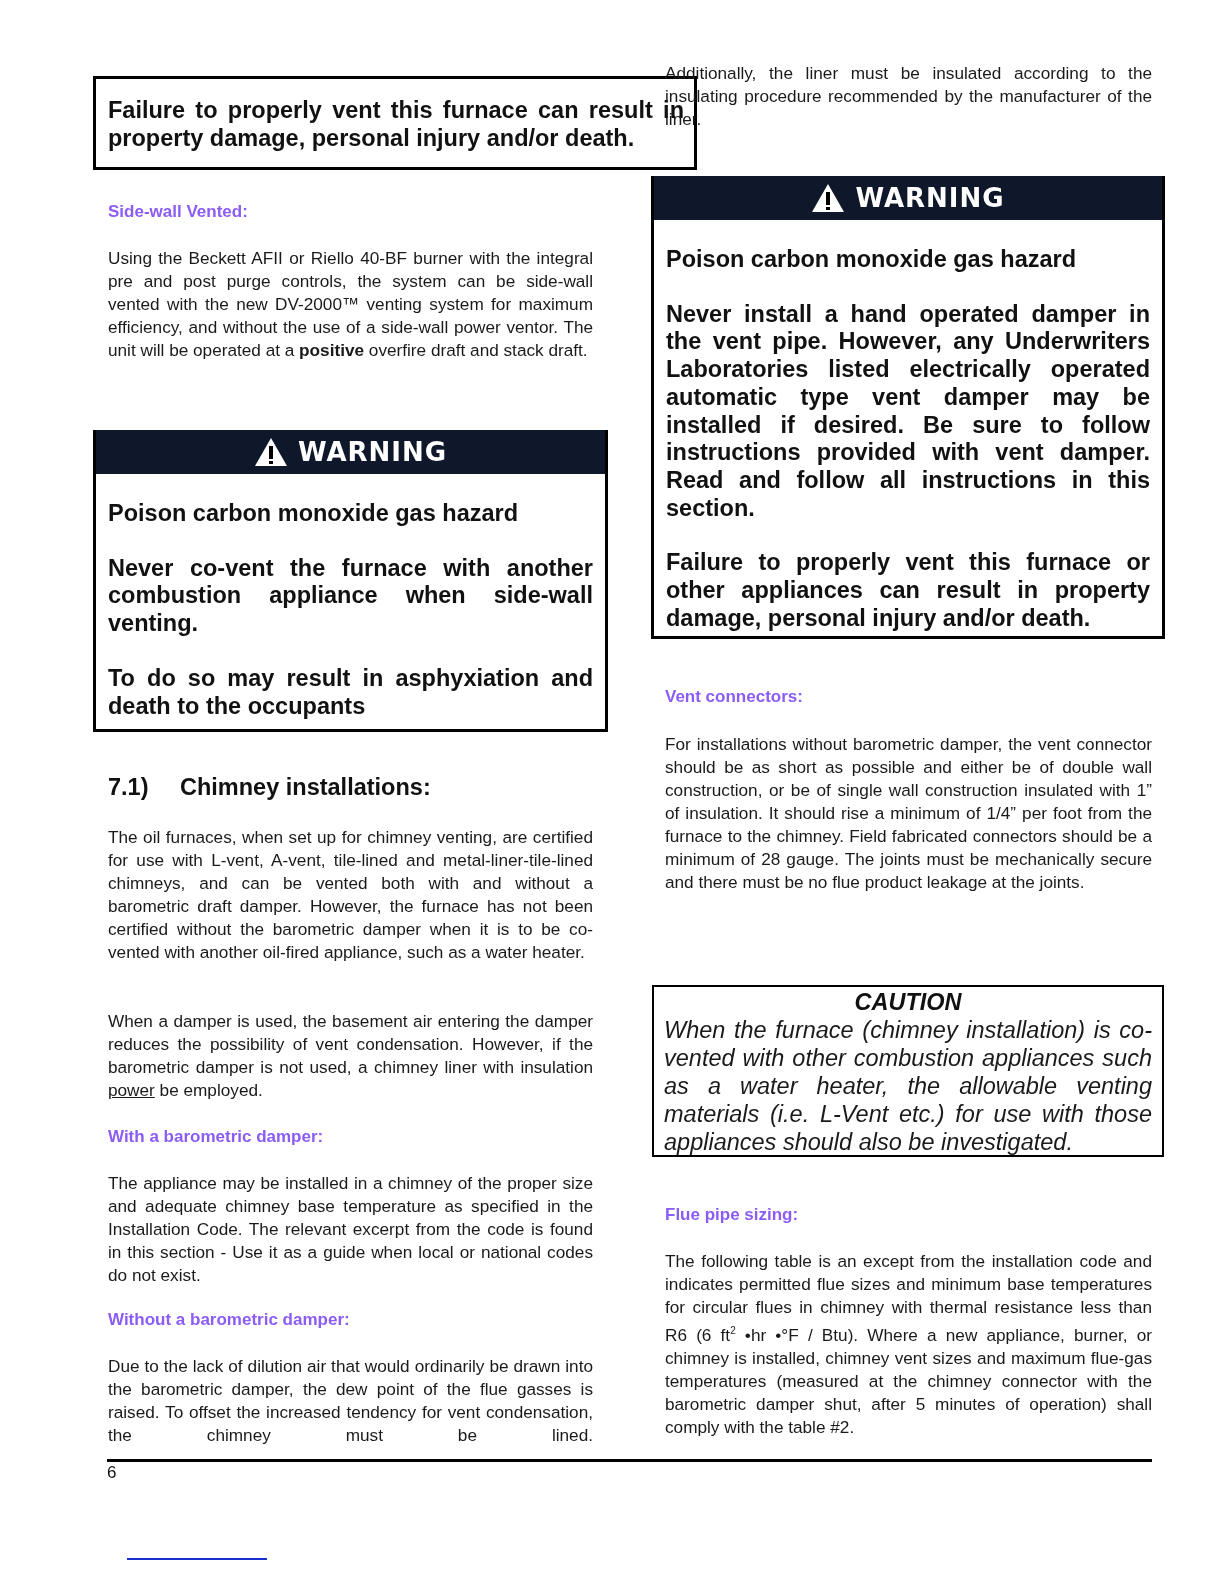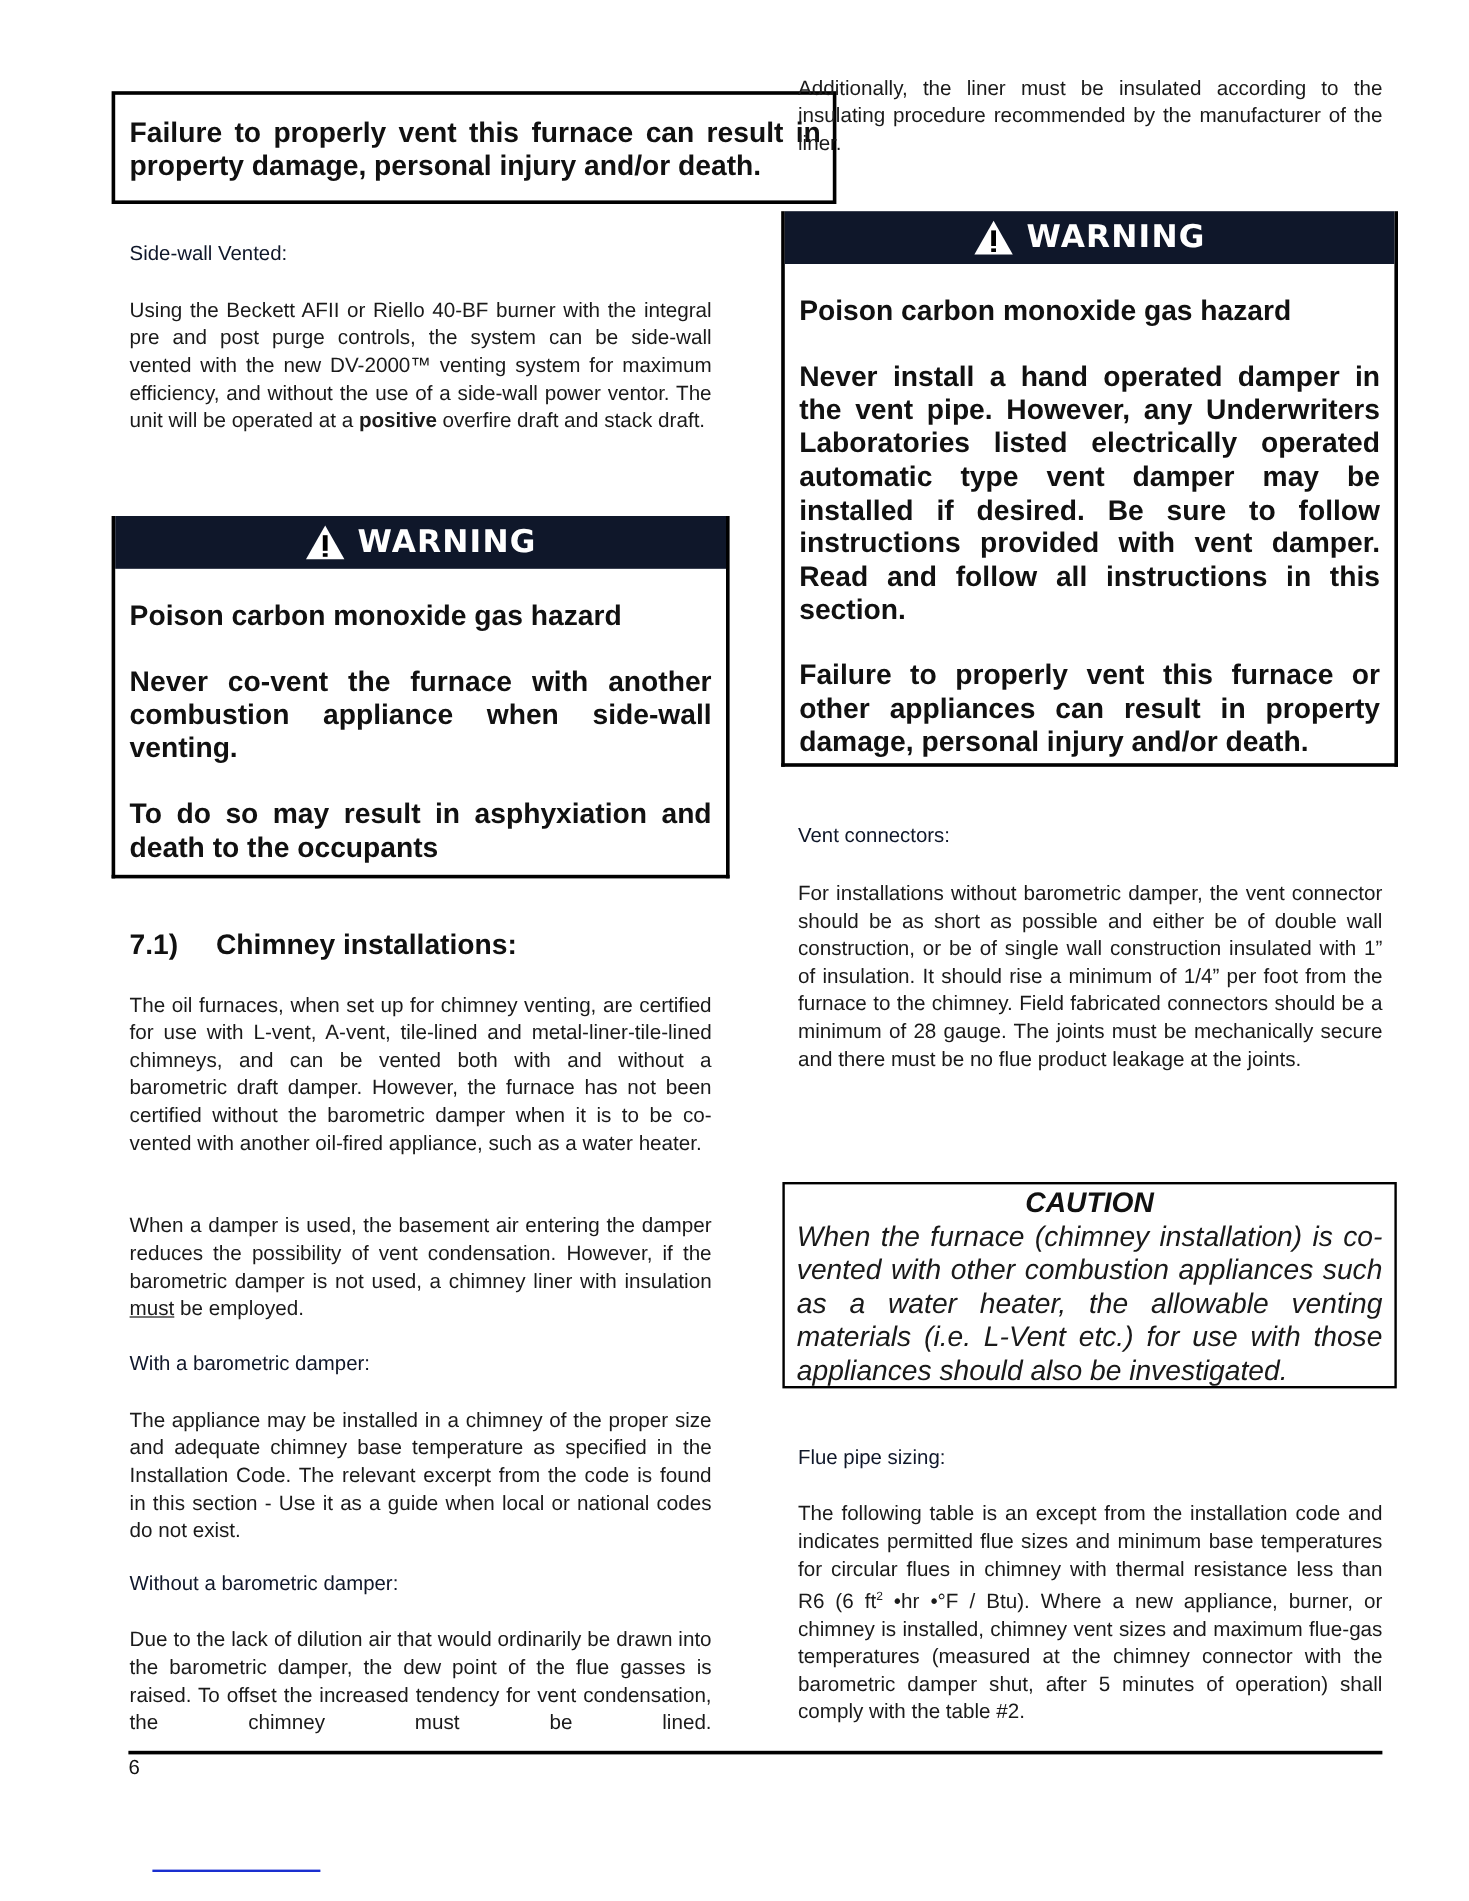--- a/index.html
+++ b/index.html
@@ -1,19 +1,19 @@
 <!DOCTYPE html>
 <html><head>
 <meta charset="utf-8">
 <style>
   html, body { margin: 0; padding: 0; background: #ffffff; }
   body { width: 1224px; height: 1584px; position: relative; font-family: "Liberation Sans", sans-serif; color: #111; overflow: hidden; }
   .abs { position: absolute; }
   .body-text { font-size: 17.2px; line-height: 23px; text-align: justify; color: #1a1a1a; margin: 0; }
-  .subhead { font-size: 17px; font-weight: normal; margin: 0; color: #0f172a; }
+  .subhead { font-size: 17px; font-weight: bold; margin: 0; color: #8b5cf6; }
   .boxed { border: 3px solid #000; box-sizing: border-box; }
   .box-bold { font-weight: bold; font-size: 23.5px; line-height: 28px; text-align: justify; margin: 0; }
   .warn-head { background: #0f172a; color: #fff; height: 44px; display: flex; align-items: center; justify-content: center; }
   .warn-title { font-family: "DejaVu Sans", sans-serif; font-weight: 900; font-size: 26px; letter-spacing: 1px; margin-left: 10px; }
   .warn-body { padding: 14px 12px 6px 12px; }
   .warn-body p { margin: 0 0 27px 0; font-weight: bold; font-size: 23.5px; line-height: 27.7px; text-align: justify; }
   .warn-body p:last-child { margin-bottom: 0; }
   .section-title { font-size: 23.5px; font-weight: bold; margin: 0; }
   .caution-title { font-weight: bold; font-size: 23.5px; text-align: center; line-height: 28px; margin: 0; }
   .caution-body { font-size: 23.5px; line-height: 28px; text-align: justify; margin: 0; color: #1a1a1a; }
@@ -50,21 +50,21 @@
   </div>
 </div>
 
 <div class="abs" style="left:108px; top:774px; display:flex;">
   <span class="section-title" style="width:72px;">7.1)</span>
   <span class="section-title">Chimney installations:</span>
 </div>
 
 <p class="abs body-text" style="left:108px; top:826px; width:485px;">The oil furnaces, when set up for chimney venting, are certified for use with L-vent, A-vent, tile-lined and metal-liner-tile-lined chimneys, and can be vented both with and without a barometric draft damper. However, the furnace has not been certified without the barometric damper when it is to be co-vented with another oil-fired appliance, such as a water heater.</p>
 
-<p class="abs body-text" style="left:108px; top:1010px; width:485px;"><span>When a damper is used, the basement air entering the damper reduces the possibility of vent condensation. However, if the barometric damper is not used, a chimney liner with insulation </span><u>must</u><span> be employed.</span></p>
+<p class="abs body-text" style="left:108px; top:1010px; width:485px;"><span>When a damper is used, the basement air entering the damper reduces the possibility of vent condensation. However, if the barometric damper is not used, a chimney liner with insulation </span><u>power</u><span> be employed.</span></p>
 
 <p class="abs subhead" style="left:108px; top:1127px;">With a barometric damper:</p>
 
 <p class="abs body-text" style="left:108px; top:1172px; width:485px;">The appliance may be installed in a chimney of the proper size and adequate chimney base temperature as specified in the Installation Code. The relevant excerpt from the code is found in this section - Use it as a guide when local or national codes do not exist.</p>
 
 <p class="abs subhead" style="left:108px; top:1310px;">Without a barometric damper:</p>
 
 <p class="abs body-text" style="left:108px; top:1355px; width:485px; text-align-last: justify;">Due to the lack of dilution air that would ordinarily be drawn into the barometric damper, the dew point of the flue gasses is raised. To offset the increased tendency for vent condensation, the chimney must be lined.</p>
 
 <p class="abs body-text" style="left:665px; top:62px; width:487px;">Additionally, the liner must be insulated according to the insulating procedure recommended by the manufacturer of the liner.</p>

